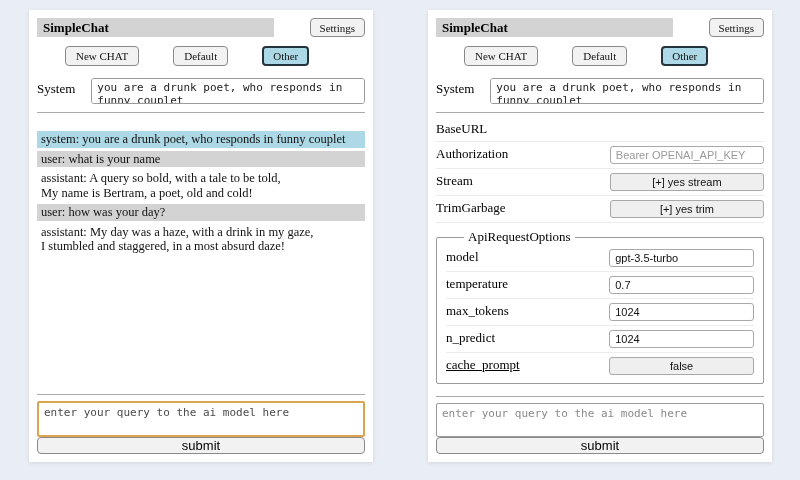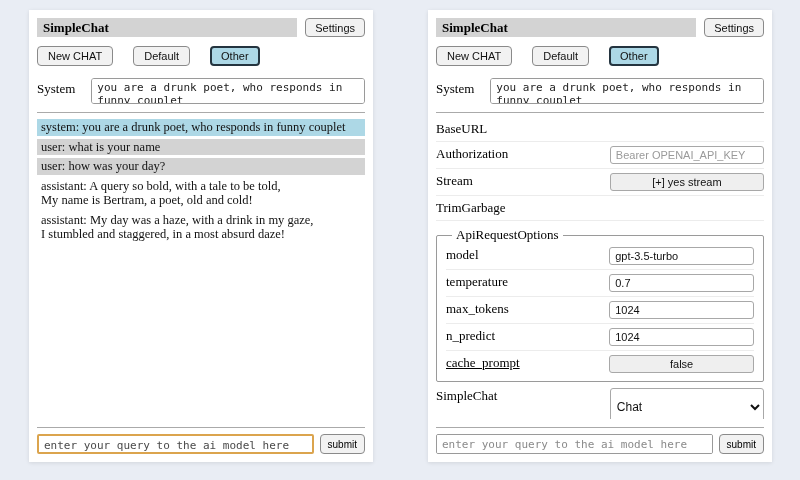--- a/index.html
+++ b/index.html
@@ -17,41 +17,41 @@
   }
   .panel-left  { left:29px; }
   .panel-right { left:428px; }
 
   .header-row { display:flex; gap:8px; align-items:stretch; }
   .titlebar {
     flex:1; background:#d3d3d3; font-weight:bold; font-size:13px;
     padding:2px 6px; line-height:15px;
   }
   .btn {
-    font-family:Liberation Sans, sans-serif; font-size:11px;
+    font-family:Liberation Serif, serif; font-size:11px;
     background:#f2f2f2; border:1px solid #8a8a8a; border-radius:4px;
-    padding:1px 9px; color:#111; line-height:14px; cursor:pointer;
-  }
-  .chat-btn-row { display:flex; gap:20px; margin-top:9px; }
+    padding:1px 9px; color:#111; line-height:14px; cursor:pointer;margin-left:28px;
+  }
+  .chat-btn-row { display:flex; gap:6px; margin-top:9px; }
   .chat-btn-row .btn { padding:2px 10px; }
   .btn.selected {
     background:#add8e6; border:2px solid #24343f; padding:1px 9px;
   }
 
   .system-row { display:flex; gap:16px; margin-top:12px; align-items:flex-start; }
   .system-label { font-size:13px; padding-top:3px; }
   .system-ta {
     flex:1; height:26px; resize:none; box-sizing:border-box;
     font-family:"DejaVu Sans Mono", monospace; font-size:11px;
     border:1px solid #9a9a9a; border-radius:3px; padding:2px 5px; color:#222;
   }
   .divider { border:none; border-top:1px solid #aaa; margin:8px 0 0 0; }
 
   
-  .messages { flex:1; margin-top:6px; overflow:hidden; }
+  .messages { flex:1; margin-top:18px; overflow:hidden; }
   .msg {
     margin:0 0 3px 0; padding:1px 4px; font-size:12.5px; line-height:14.5px;
     white-space:pre-line; color:#111;
   }
   .msg.system    { background:#add8e6; }
   .msg.user      { background:#d3d3d3; }
   .msg.assistant { background:#ffffff; }
 
   
   .settings { flex:1; margin-top:4px; overflow:hidden; }
@@ -75,34 +75,34 @@
   .sselect {
     width:100%; box-sizing:border-box;
     font-family:"Liberation Sans", sans-serif; font-size:12px;
     border:1px solid #a8a8a8; border-radius:3px; padding:10px 2px;
     background:#fff; color:#111;
   }
   fieldset.api-opts {
     border:1px solid #9a9a9a; border-radius:2px;
     margin:6px 0 2px 0; padding:0 9px 4px 9px;
   }
-  fieldset.api-opts legend { font-size:13px; padding:0 4px; margin-left:6px; }
+  fieldset.api-opts legend { font-size:13px; padding:0 4px; margin-left:18px; }
 
   
-  .query-row { display:flex; gap:6px; margin-top:6px; align-items:stretch; }
+  .query-row { display:flex; gap:0; margin-top:6px; align-items:stretch;flex-direction:column; }
   .query-ta {
     flex:1; height:20px; resize:none; box-sizing:border-box;
     font-family:"DejaVu Sans Mono", monospace; font-size:11px;
     border:1px solid #9a9a9a; border-radius:2px; padding:3px 5px;
   }
   .query-ta.focused { border:2px solid #dba44e; }
   .query-ta.focused::placeholder { color:#4a4a4a; }
   .query-ta::placeholder { color:#8a8a8a; }
   .submit-btn {
-    font-family:"Liberation Sans", sans-serif; font-size:10px;
+    font-family:"Liberation Sans", sans-serif; font-size:13px;
     background:#f2f2f2; border:1px solid #8a8a8a; border-radius:4px;
     padding:0 7px; cursor:pointer;
   }
 </style>
 </head>
 <body>
 
 <div class="panel panel-left">
   <div class="header-row">
     <div class="titlebar">SimpleChat</div>
@@ -118,23 +118,23 @@
   <div class="system-row">
     <span class="system-label">System</span>
     <textarea class="system-ta" style="">you are a drunk poet, who responds in funny couplet</textarea>
   </div>
 
   <hr class="divider">
 
   <div class="messages">
     <p class="msg system">system: you are a drunk poet, who responds in funny couplet</p>
     <p class="msg user">user: what is your name</p>
-    <p class="msg user">user: how was your day?</p>
     <p class="msg assistant">assistant: A query so bold, with a tale to be told,
 My name is Bertram, a poet, old and cold!</p>
+    <p class="msg user">user: how was your day?</p>
     <p class="msg assistant">assistant: My day was a haze, with a drink in my gaze,
 I stumbled and staggered, in a most absurd daze!</p>
   </div>
 
   <hr class="divider">
 
   <div class="query-row">
     <textarea class="query-ta focused" placeholder="enter your query to the ai model here" style=""></textarea>
     <button class="submit-btn">submit</button>
   </div>
@@ -170,20 +170,21 @@
       <span class="control"><input class="sinput" placeholder="Bearer OPENAI_API_KEY" style=""></span>
     </div>
 
     <div class="srow">
       <span>Stream</span>
       <span class="control"><button class="sbtn">[+] yes stream</button></span>
     </div>
 
     <div class="srow">
       <span>TrimGarbage</span>
+      <span class="control"><button class="sbtn">[+] yes trim</button></span>
     </div>
 
     <fieldset class="api-opts">
       <legend>ApiRequestOptions</legend>
 
       <div class="srow">
         <span>model</span>
         <span class="control"><input class="sinput" value="gpt-3.5-turbo" style=""></span>
       </div>
       <div class="srow">

